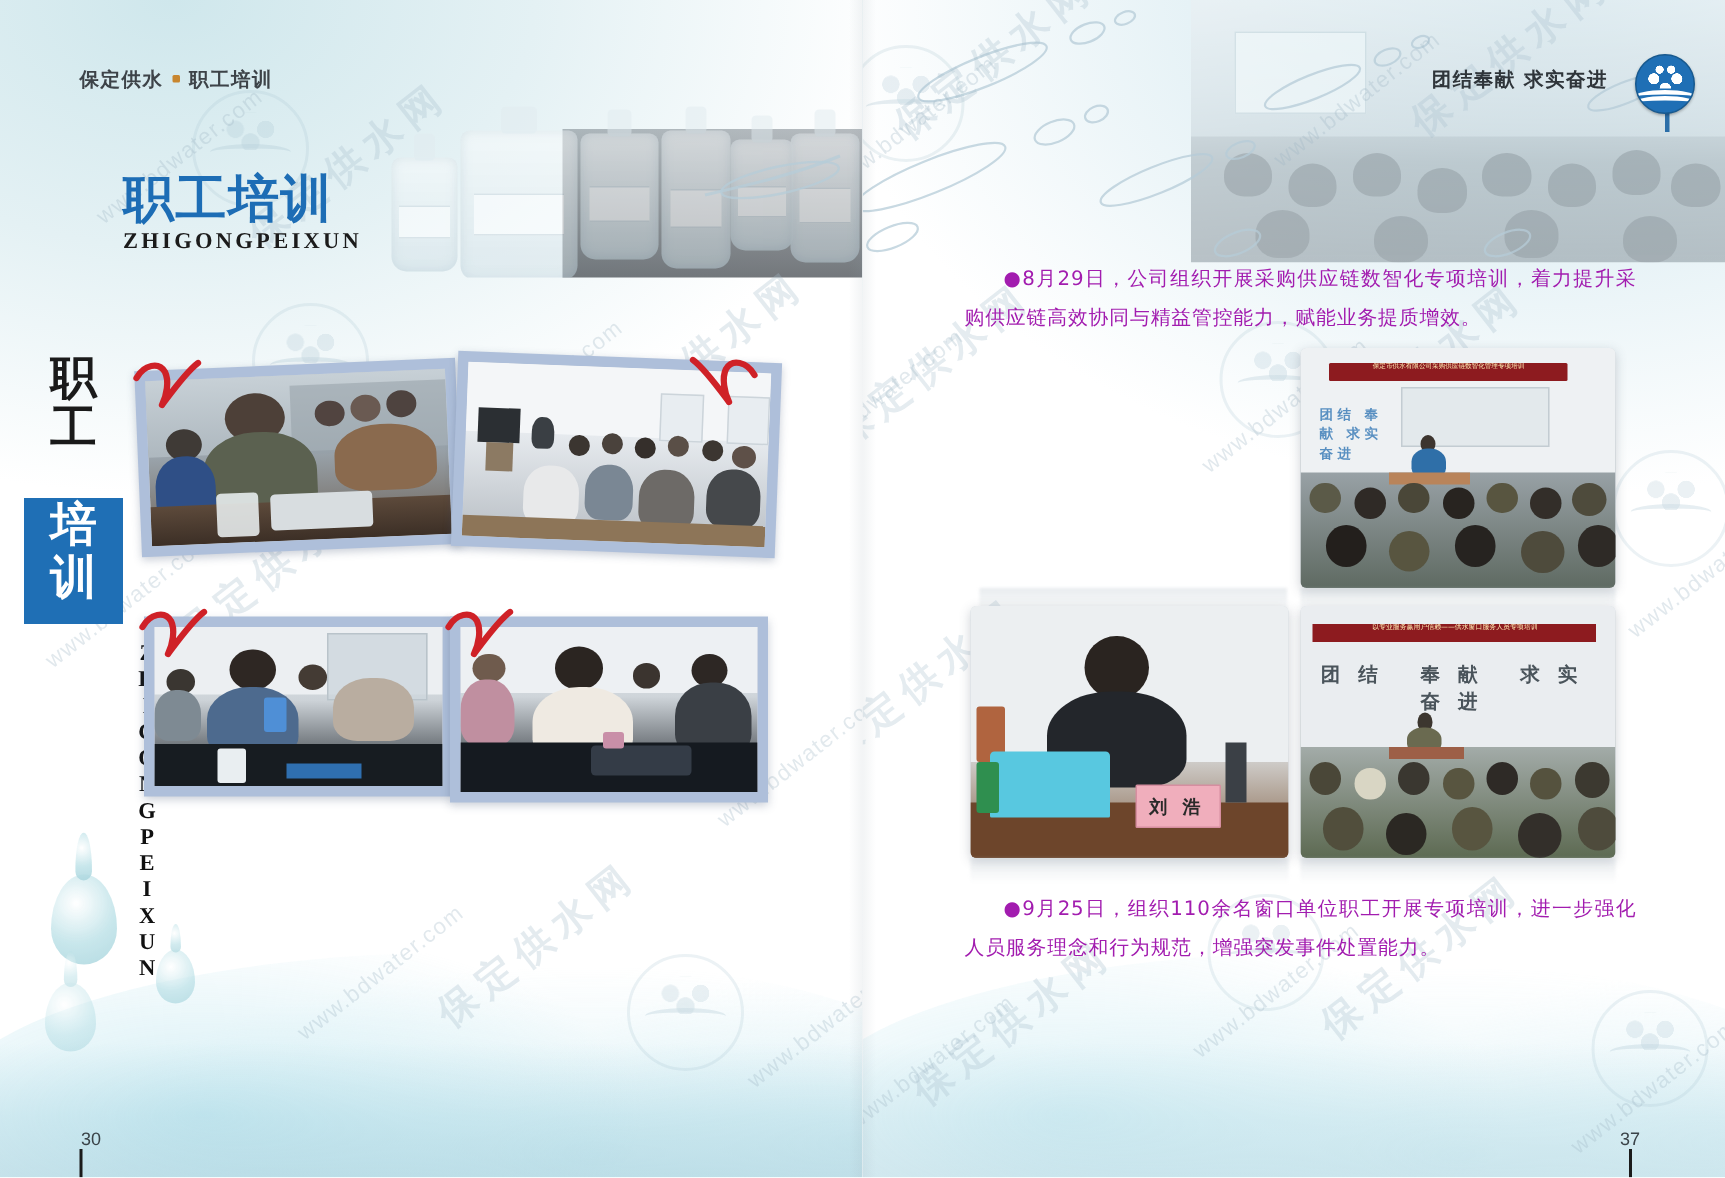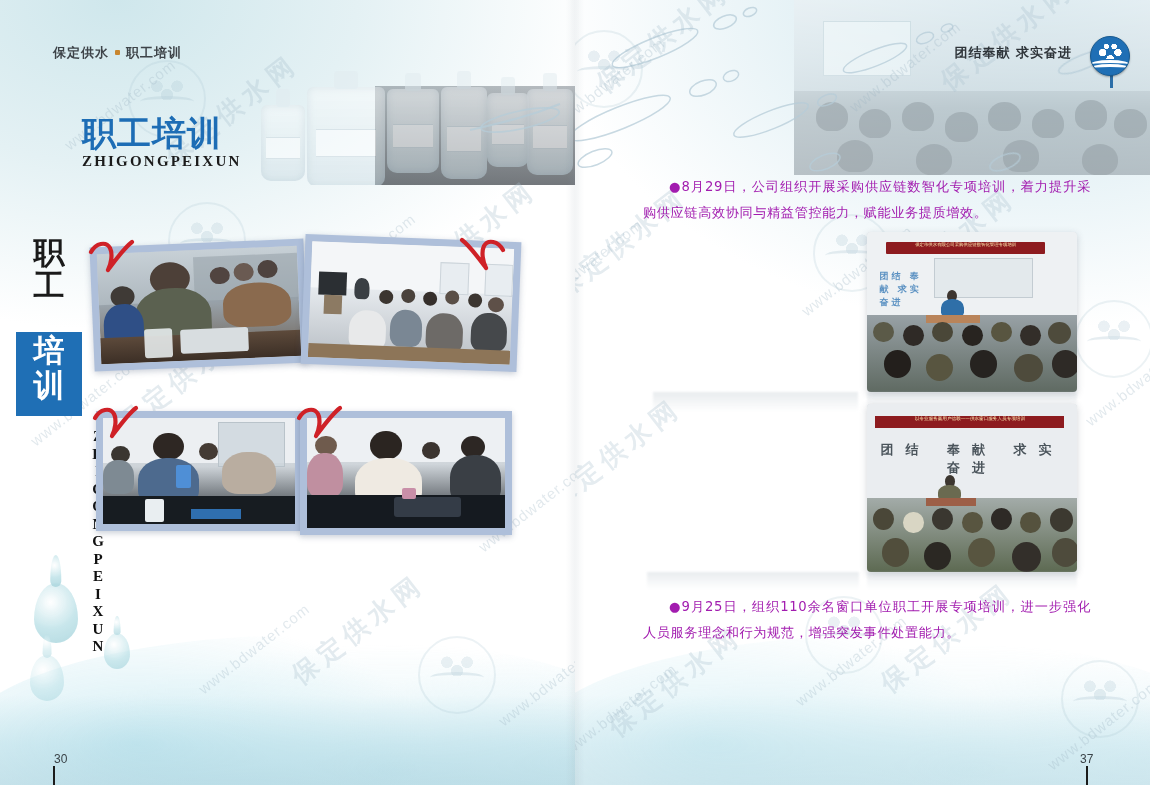--- a/index.html
+++ b/index.html
@@ -429,20 +429,35 @@
         <div class="head" style="left:86%;top:56%;width:11%;height:14%;background:#4e4b3c;"></div>
         <div class="head" style="left:8%;top:74%;width:13%;height:17%;background:#231f1c;"></div>
         <div class="head" style="left:28%;top:76%;width:13%;height:17%;background:#585540;"></div>
         <div class="head" style="left:49%;top:74%;width:13%;height:17%;background:#262320;"></div>
         <div class="head" style="left:70%;top:76%;width:14%;height:18%;background:#4e4b3c;"></div>
         <div class="head" style="left:88%;top:74%;width:13%;height:17%;background:#2e2a26;"></div>
       </div>
     </div>
     <div class="refl" style="left:292px;top:392px;width:210px;height:26px;"></div>
 
+    <div class="phr" style="left:72px;top:404px;width:212px;height:168px;">
+      <div class="scene" style="background:linear-gradient(180deg,#e9ecee 0%,#dfe3e5 54%,#7d5a3d 100%);">
+        <div class="rect" style="left:0;top:0;width:100%;height:62%;background:#eceff1;"></div>
+        <div class="head" style="left:36%;top:12%;width:20%;height:25%;background:#2a2420;"></div>
+        <div class="person" style="left:24%;top:34%;width:44%;height:38%;background:#23262b;"></div>
+        <div class="rect" style="left:2%;top:40%;width:9%;height:22%;background:#b0643f;border-radius:2px;"></div>
+        <div class="rect" style="left:0;bottom:0;width:100%;height:22%;background:#6d452b;"></div>
+        <div class="rect" style="left:6%;bottom:16%;width:38%;height:26%;background:#58c8e0;border-radius:3px 3px 1px 1px;"></div>
+        <div class="rect" style="left:2%;bottom:18%;width:7%;height:20%;background:#2f8f4f;border-radius:2px;"></div>
+        <div class="rect" style="left:52%;bottom:12%;width:26%;height:16%;background:#f0aebc;border:1px solid #d68ea0;border-radius:1px;"></div>
+        <div style="position:absolute;left:52%;bottom:12%;width:26%;height:16%;display:flex;align-items:center;justify-content:center;
+                    color:#2a2a2a;font-family:'DejaVu Sans',sans-serif;font-weight:bold;font-size:12px;letter-spacing:3px;">刘 浩</div>
+        <div class="rect" style="left:80%;bottom:22%;width:7%;height:24%;background:#3b4046;"></div>
+      </div>
+    </div>
     <div class="refl" style="left:72px;top:572px;width:212px;height:24px;"></div>
 
     <div class="phr" style="left:292px;top:404px;width:210px;height:168px;">
       <div class="scene" style="background:linear-gradient(180deg,#e8ebee 0%,#b9c0c4 42%,#5d6a52 100%);">
         <div class="rect" style="left:0;top:0;width:100%;height:56%;background:#eaedf0;"></div>
         <div class="rect" style="left:4%;top:7%;width:90%;height:7%;background:#8d1b1f;"></div>
         <div style="position:absolute;left:4%;top:7.4%;width:90%;height:7%;color:#ffe9b0;font-size:4.6px;
                     font-family:'DejaVu Sans',sans-serif;text-align:center;line-height:1.4;overflow:hidden;">以专业服务赢用户信赖——供水窗口服务人员专项培训</div>
         <div style="position:absolute;left:4%;top:22%;width:92%;color:#2f3a42;font-weight:bold;font-size:13px;
                     letter-spacing:12px;font-family:'DejaVu Sans',sans-serif;opacity:.85;text-align:center;">团结 奉献 求实 奋进</div>

